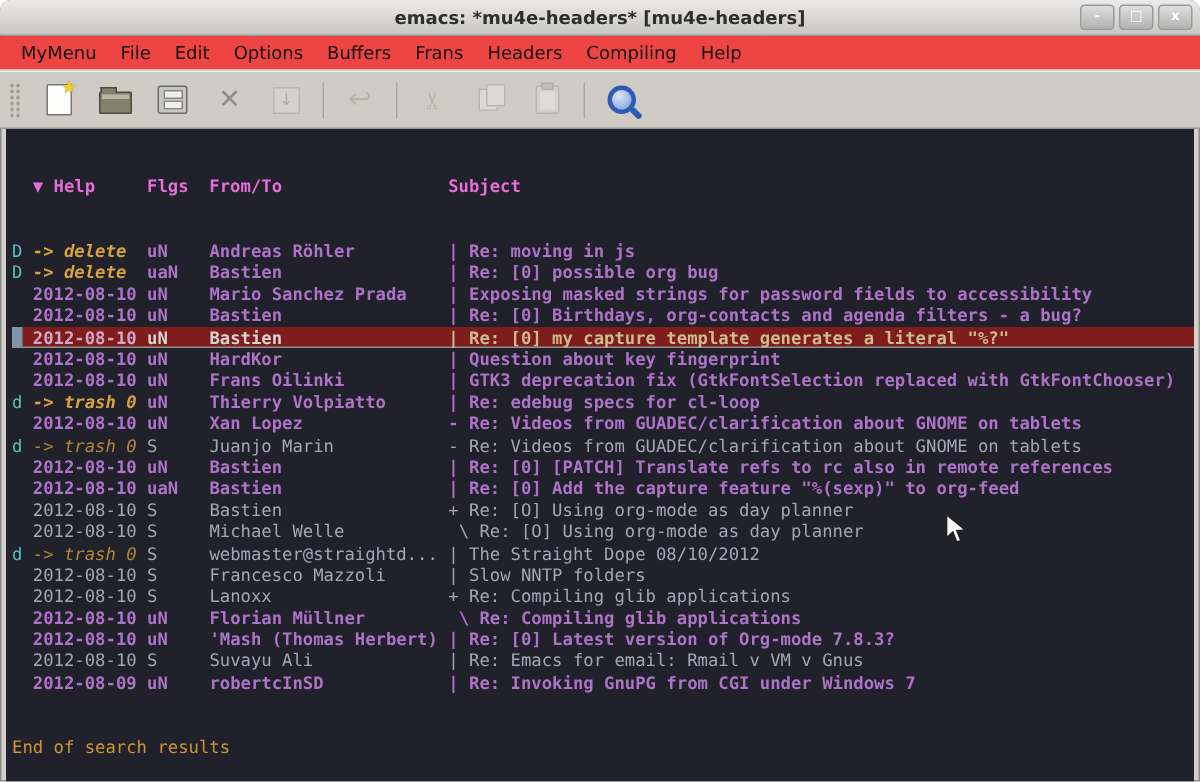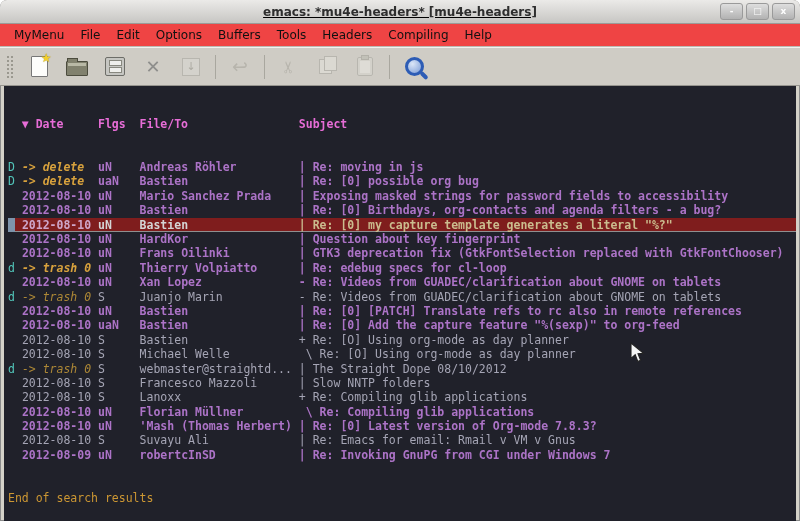--- a/index.html
+++ b/index.html
@@ -1,21 +1,21 @@
 <!DOCTYPE html>
 <html><head>
 <meta charset="utf-8">
 <style>
   html,body{margin:0;padding:0;background:#fff;width:800px;height:521px;overflow:hidden;}
   .window{width:800px;height:521px;display:flex;flex-direction:column;background:#d4d1c8;
           border-radius:7px 7px 0 0;overflow:hidden;font-family:"DejaVu Sans",sans-serif;
           box-shadow:0 0 0 1px #8a8a8a inset;position:relative;}
   
   .titlebar{height:23px;flex:0 0 23px;background:linear-gradient(#ebeae8,#c7c6c3);
-            border-bottom:1px solid #9b9a97;display:flex;align-items:center;justify-content:center;position:relative;text-decoration:underline;}
+            border-bottom:1px solid #9b9a97;display:flex;align-items:center;justify-content:center;position:relative;}
   .title-text{font-size:12px;font-weight:bold;color:#2e2e2e;}
   .win-controls{position:absolute;right:5px;top:3px;display:flex;gap:3px;}
   .win-btn{width:21px;height:15px;border:1px solid #9a9a9a;border-radius:3px;
            background:linear-gradient(#dedede,#b2b2b2);color:#fdfdfd;font-size:9px;font-weight:bold;
            display:flex;align-items:center;justify-content:center;line-height:1;}
   
   .menubar{height:22px;flex:0 0 22px;background:#ef4444;border-bottom:1px solid #bcbab3;
            display:flex;align-items:center;padding-left:6px;}
   .menu-item{font-size:12px;color:#111;padding:2px 8px;}
   
@@ -81,21 +81,21 @@
       <div class="win-btn">x</div>
     </div>
   </div>
 
   <div class="menubar">
       <div class="menu-item">MyMenu</div>
       <div class="menu-item">File</div>
       <div class="menu-item">Edit</div>
       <div class="menu-item">Options</div>
       <div class="menu-item">Buffers</div>
-      <div class="menu-item">Tools</div>
+      <div class="menu-item">Frans</div>
       <div class="menu-item">Headers</div>
       <div class="menu-item">Compiling</div>
       <div class="menu-item">Help</div>
     </div>
 
   <div class="toolbar">
     <div class="drag-handle"></div>
     <div class="tbtn">
       <span class="ic-page">
           <span class="ic-star">★</span>
@@ -132,21 +132,21 @@
     </div>
     <div class="tsep"></div>
     <div class="tbtn">
       <span class="ic-search"></span>
     </div>
   </div>
 
   <div class="frame">
     <div class="editor">
       <div class="textarea">
-        <div class="header-line">  ▼ Date     Flgs  File/To                Subject</div>
+        <div class="header-line">  ▼ Help     Flgs  From/To                Subject</div>
         <div><div class="row unread"><span class="mk teal">D</span> <span class="mark">-&gt; delete </span><span> uN    Andreas Röhler         </span><span>| Re: moving in js</span></div><div class="row unread"><span class="mk teal">D</span> <span class="mark">-&gt; delete </span><span> uaN   Bastien                </span><span>| Re: [0] possible org bug</span></div><div class="row unread"><span class="mk"> </span> <span>2012-08-10</span><span> uN    Mario Sanchez Prada    </span><span>| Exposing masked strings for password fields to accessibility</span></div><div class="row unread"><span class="mk"> </span> <span>2012-08-10</span><span> uN    Bastien                </span><span>| Re: [0] Birthdays, org-contacts and agenda filters - a bug?</span></div><div class="row current"><span class="mk cursor"> </span> <span class="cur-date">2012-08-10</span><span class="cur-mid"> uN    Bastien                </span><span class="cur-subj">| Re: [0] my capture template generates a literal "%?"</span></div><div class="row unread"><span class="mk"> </span> <span>2012-08-10</span><span> uN    HardKor                </span><span>| Question about key fingerprint</span></div><div class="row unread"><span class="mk"> </span> <span>2012-08-10</span><span> uN    Frans Oilinki          </span><span>| GTK3 deprecation fix (GtkFontSelection replaced with GtkFontChooser)</span></div><div class="row unread"><span class="mk teal">d</span> <span class="mark">-&gt; trash 0</span><span> uN    Thierry Volpiatto      </span><span>| Re: edebug specs for cl-loop</span></div><div class="row unread"><span class="mk"> </span> <span>2012-08-10</span><span> uN    Xan Lopez              </span><span>- Re: Videos from GUADEC/clarification about GNOME on tablets</span></div><div class="row read"><span class="mk teal">d</span> <span class="mark-dim">-&gt; trash 0</span><span> S     Juanjo Marin           </span><span>- Re: Videos from GUADEC/clarification about GNOME on tablets</span></div><div class="row unread"><span class="mk"> </span> <span>2012-08-10</span><span> uN    Bastien                </span><span>| Re: [0] [PATCH] Translate refs to rc also in remote references</span></div><div class="row unread"><span class="mk"> </span> <span>2012-08-10</span><span> uaN   Bastien                </span><span>| Re: [0] Add the capture feature "%(sexp)" to org-feed</span></div><div class="row read"><span class="mk"> </span> <span>2012-08-10</span><span> S     Bastien                </span><span>+ Re: [O] Using org-mode as day planner</span></div><div class="row read"><span class="mk"> </span> <span>2012-08-10</span><span> S     Michael Welle          </span><span> \ Re: [O] Using org-mode as day planner</span></div><div class="row read"><span class="mk teal">d</span> <span class="mark-dim">-&gt; trash 0</span><span> S     webmaster@straightd... </span><span>| The Straight Dope 08/10/2012</span></div><div class="row read"><span class="mk"> </span> <span>2012-08-10</span><span> S     Francesco Mazzoli      </span><span>| Slow NNTP folders</span></div><div class="row read"><span class="mk"> </span> <span>2012-08-10</span><span> S     Lanoxx                 </span><span>+ Re: Compiling glib applications</span></div><div class="row unread"><span class="mk"> </span> <span>2012-08-10</span><span> uN    Florian Müllner        </span><span> \ Re: Compiling glib applications</span></div><div class="row unread"><span class="mk"> </span> <span>2012-08-10</span><span> uN    'Mash (Thomas Herbert) </span><span>| Re: [0] Latest version of Org-mode 7.8.3?</span></div><div class="row read"><span class="mk"> </span> <span>2012-08-10</span><span> S     Suvayu Ali             </span><span>| Re: Emacs for email: Rmail v VM v Gnus</span></div><div class="row unread"><span class="mk"> </span> <span>2012-08-09</span><span> uN    robertcInSD            </span><span>| Re: Invoking GnuPG from CGI under Windows 7</span></div></div>
         <div class="end-line">End of search results</div>
       </div>
 
     </div>
   </div>
 
   <svg class="mouse" width="16" height="22" viewBox="0 0 16 22">
     <path d="M1,1 L1,16.5 L5.2,12.8 L7.8,19.5 L10.6,18.3 L8,11.8 L13.5,11.3 Z" fill="#f5f5f5" stroke="#222" stroke-width="1.1"></path>
   </svg>

